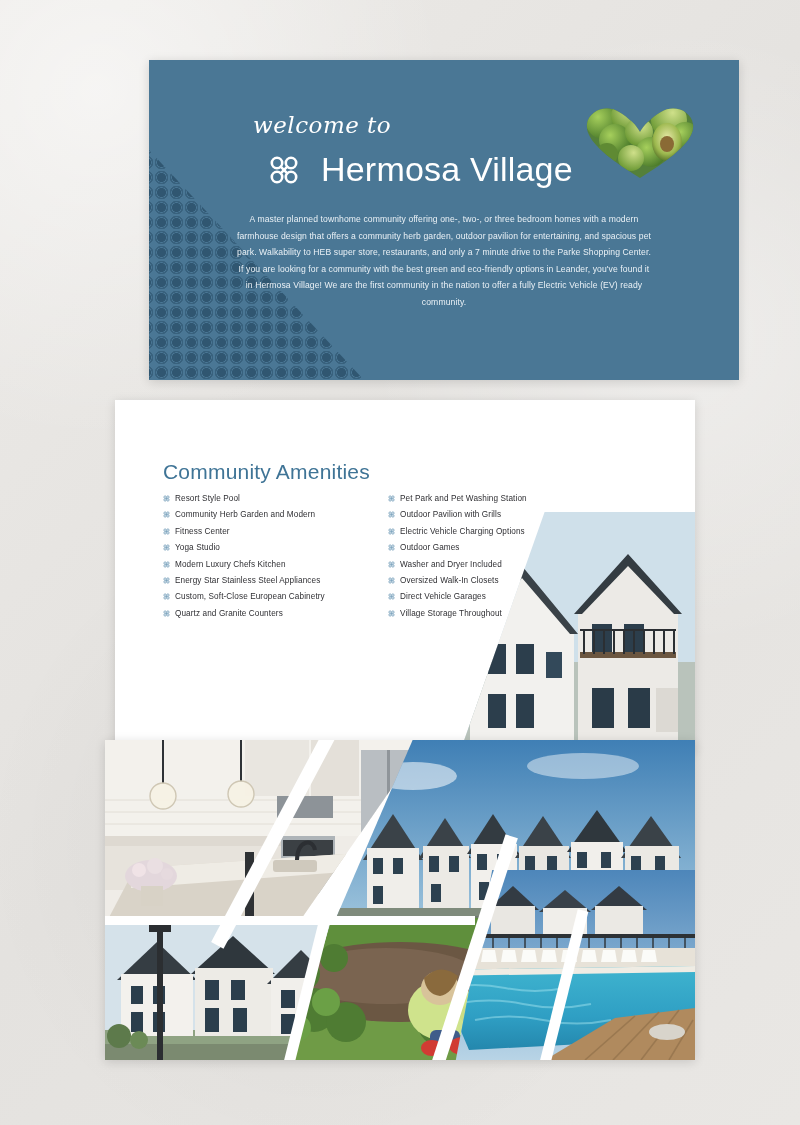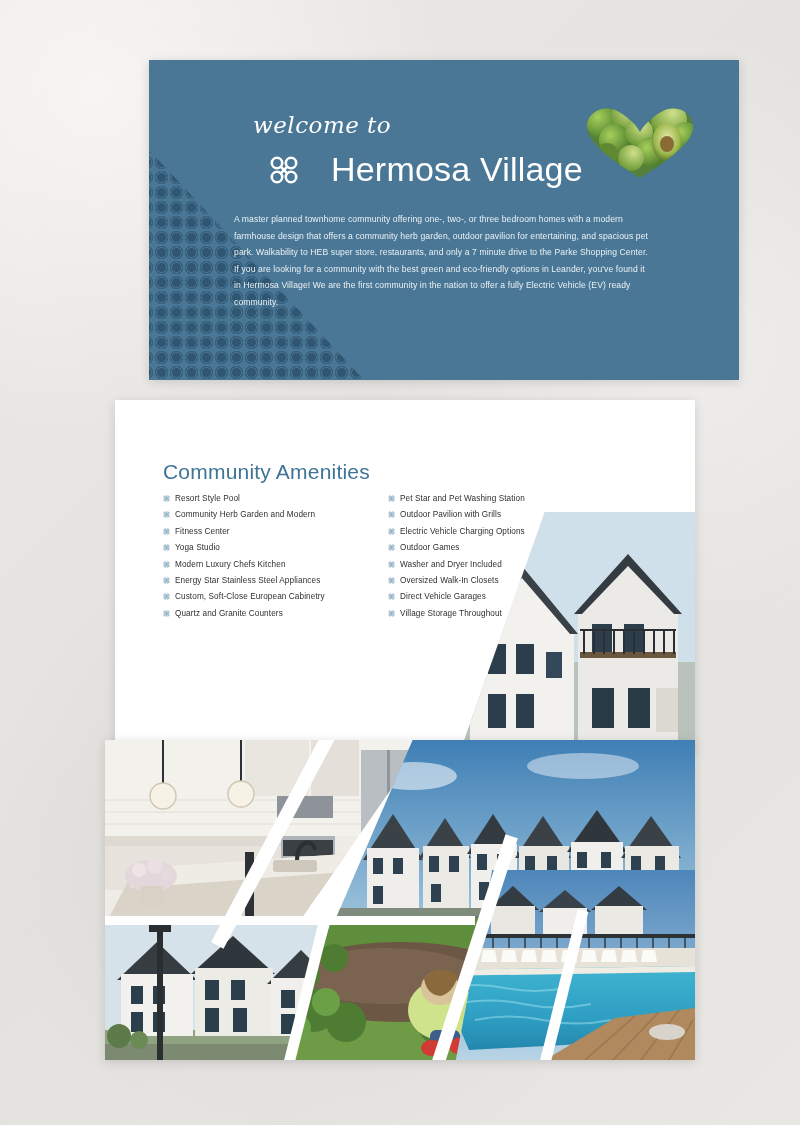--- a/index.html
+++ b/index.html
@@ -52,42 +52,42 @@
   .welcome-script {
     font-family: "DejaVu Serif", serif;
     font-style: italic;
     font-size: 23px;
     color: #ffffff;
     letter-spacing: 0.5px;
     margin-left: 64px;
     font-weight: 400;
   }
   .brand-row {
-    display: flex; align-items: center; gap: 30px;
+    display: flex; align-items: center; gap: 20px;
     margin-top: 12px; margin-left: 78px;
   }
   .brand-mark { width: 34px; height: 34px; flex: 0 0 34px; }
   .brand-name {
     font-family: "Liberation Sans", sans-serif;
     font-size: 34px;
     color: #ffffff;
     letter-spacing: 0.2px;
     font-weight: 400;
   }
   .hero-copy {
     margin: 22px auto 0 auto;
     width: 420px;
     text-align: center;
     color: #eaf1f6;
     font-size: 8.6px;
     line-height: 1.92;
     letter-spacing: 0.1px;
   }
   
-  .hero-copy p { text-align: left; }
+  .hero-copy p { text-align: center; }
 
   .veg-heart {
     position: absolute;
     right: 40px; top: 42px;
     width: 118px; height: 78px;
     z-index: 4;
   }
 
   
   #card-amenities {
@@ -346,21 +346,21 @@
             <svg viewBox="0 0 10 10" width="7" height="7">
                 <g fill="none" stroke="#7fa6bf" stroke-width="1.3">
                   <circle cx="3" cy="3" r="1.7"></circle>
                   <circle cx="7" cy="3" r="1.7"></circle>
                   <circle cx="3" cy="7" r="1.7"></circle>
                   <circle cx="7" cy="7" r="1.7"></circle>
                   <path d="M4.2 4.2 L5.8 5.8 M5.8 4.2 L4.2 5.8"></path>
                 </g>
               </svg>
           </span>
-          <span>Pet Star and Pet Washing Station</span>
+          <span>Pet Park and Pet Washing Station</span>
         </li>
         <li class="amen-item">
           <span class="bullet-mark">
             <svg viewBox="0 0 10 10" width="7" height="7">
                 <g fill="none" stroke="#7fa6bf" stroke-width="1.3">
                   <circle cx="3" cy="3" r="1.7"></circle>
                   <circle cx="7" cy="3" r="1.7"></circle>
                   <circle cx="3" cy="7" r="1.7"></circle>
                   <circle cx="7" cy="7" r="1.7"></circle>
                   <path d="M4.2 4.2 L5.8 5.8 M5.8 4.2 L4.2 5.8"></path>

